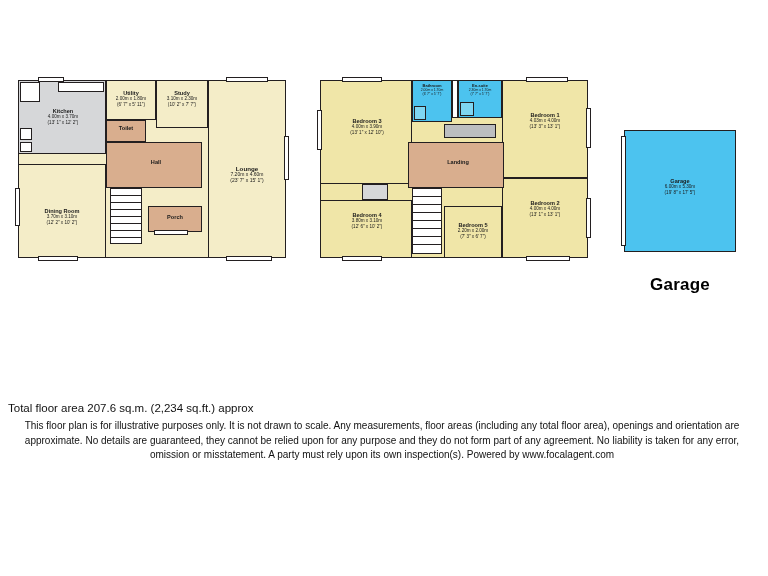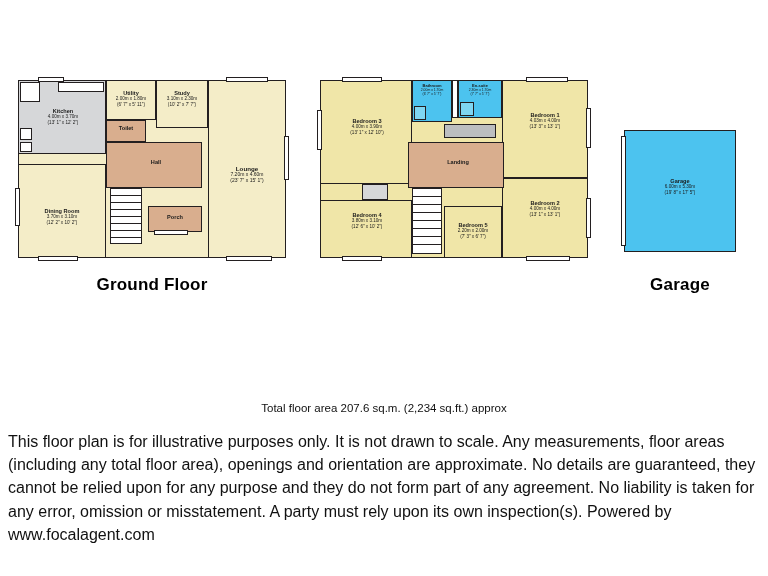--- a/index.html
+++ b/index.html
@@ -31,22 +31,22 @@
   .label .nm{font-size:5.6px;font-weight:bold;display:block;}
   .label .d1{font-size:4.6px;display:block;}
   .label .d2{font-size:4.6px;display:block;}
   .label.big .nm{font-size:6.2px;}
   .label.big .d1,.label.big .d2{font-size:5px;}
   .stair{position:absolute;border:1px solid #231f20;box-sizing:border-box;}
   .stair i{position:absolute;left:0;right:0;height:1px;background:#231f20;display:block;}
   .win{position:absolute;background:#ffffff;border:1px solid #231f20;box-sizing:border-box;}
 
   .footer{position:absolute;left:8px;top:402px;width:752px;}
-  .total{font-size:11.5px;color:#111;margin-bottom:16px;text-align:center;}
-  .disclaimer{font-size:16px;line-height:1.45;color:#111;max-width:748px;}
+  .total{font-size:11.5px;color:#111;margin-bottom:5px;}
+  .disclaimer{font-size:10px;line-height:1.45;color:#111;max-width:748px;text-align:center;}
 </style>
 </head>
 <body>
 
 <div class="plan-area">
 
   <div class="floor" style="left:18px;top:80px;width:270px;height:185px;">
 
     <div class="room cream" style="left:0;top:0;width:268px;height:178px;"></div>
 
@@ -117,21 +117,20 @@
     </div>
     <div class="label" style="left:8px;top:128px;width:72px;">
       <span class="nm">Dining Room</span>
       <span class="d1">3.70m x 3.10m</span>
       <span class="d2">(12' 2" x 10' 2")</span>
     </div>
     <div class="label" style="left:134px;top:134px;width:46px;">
       <span class="nm">Porch</span>
     </div>
   </div>
-  <div class="floor-title" style="left:18px;top:275px;width:268px;">Ground Floor</div>
 
   <div class="floor" style="left:320px;top:80px;width:270px;height:185px;">
 
     <div class="room yellow" style="left:0;top:0;width:268px;height:178px;"></div>
 
     <div class="room yellow" style="left:0;top:0;width:92px;height:104px;"></div>
 
     <div class="room blue" style="left:92px;top:0;width:40px;height:42px;"></div>
 
     <div class="room ltblue" style="left:94px;top:26px;width:12px;height:14px;"></div>

